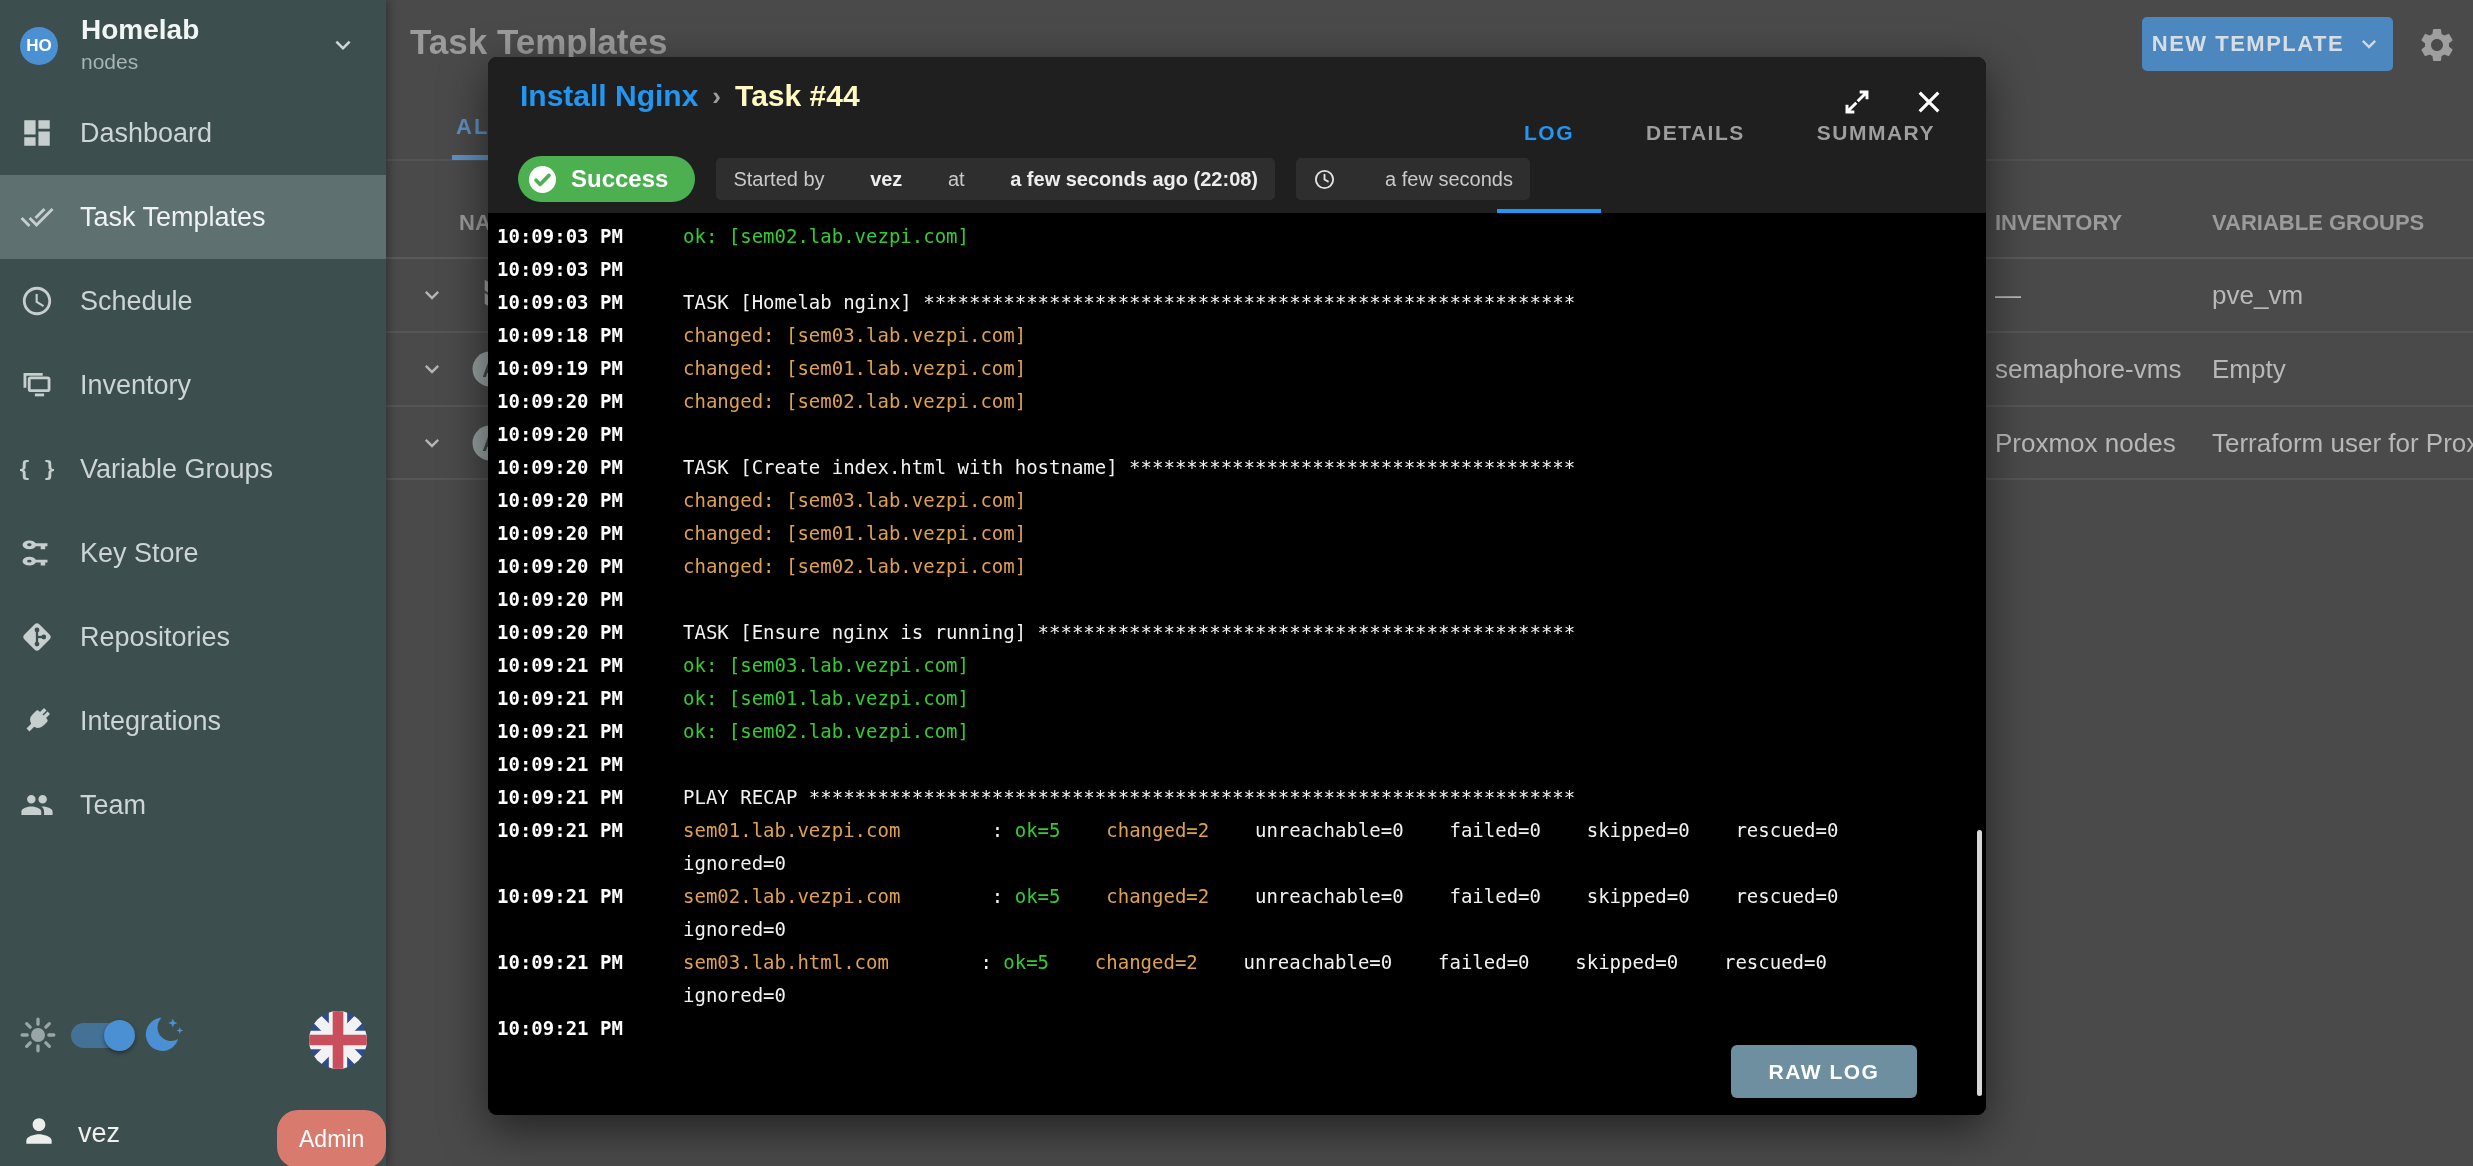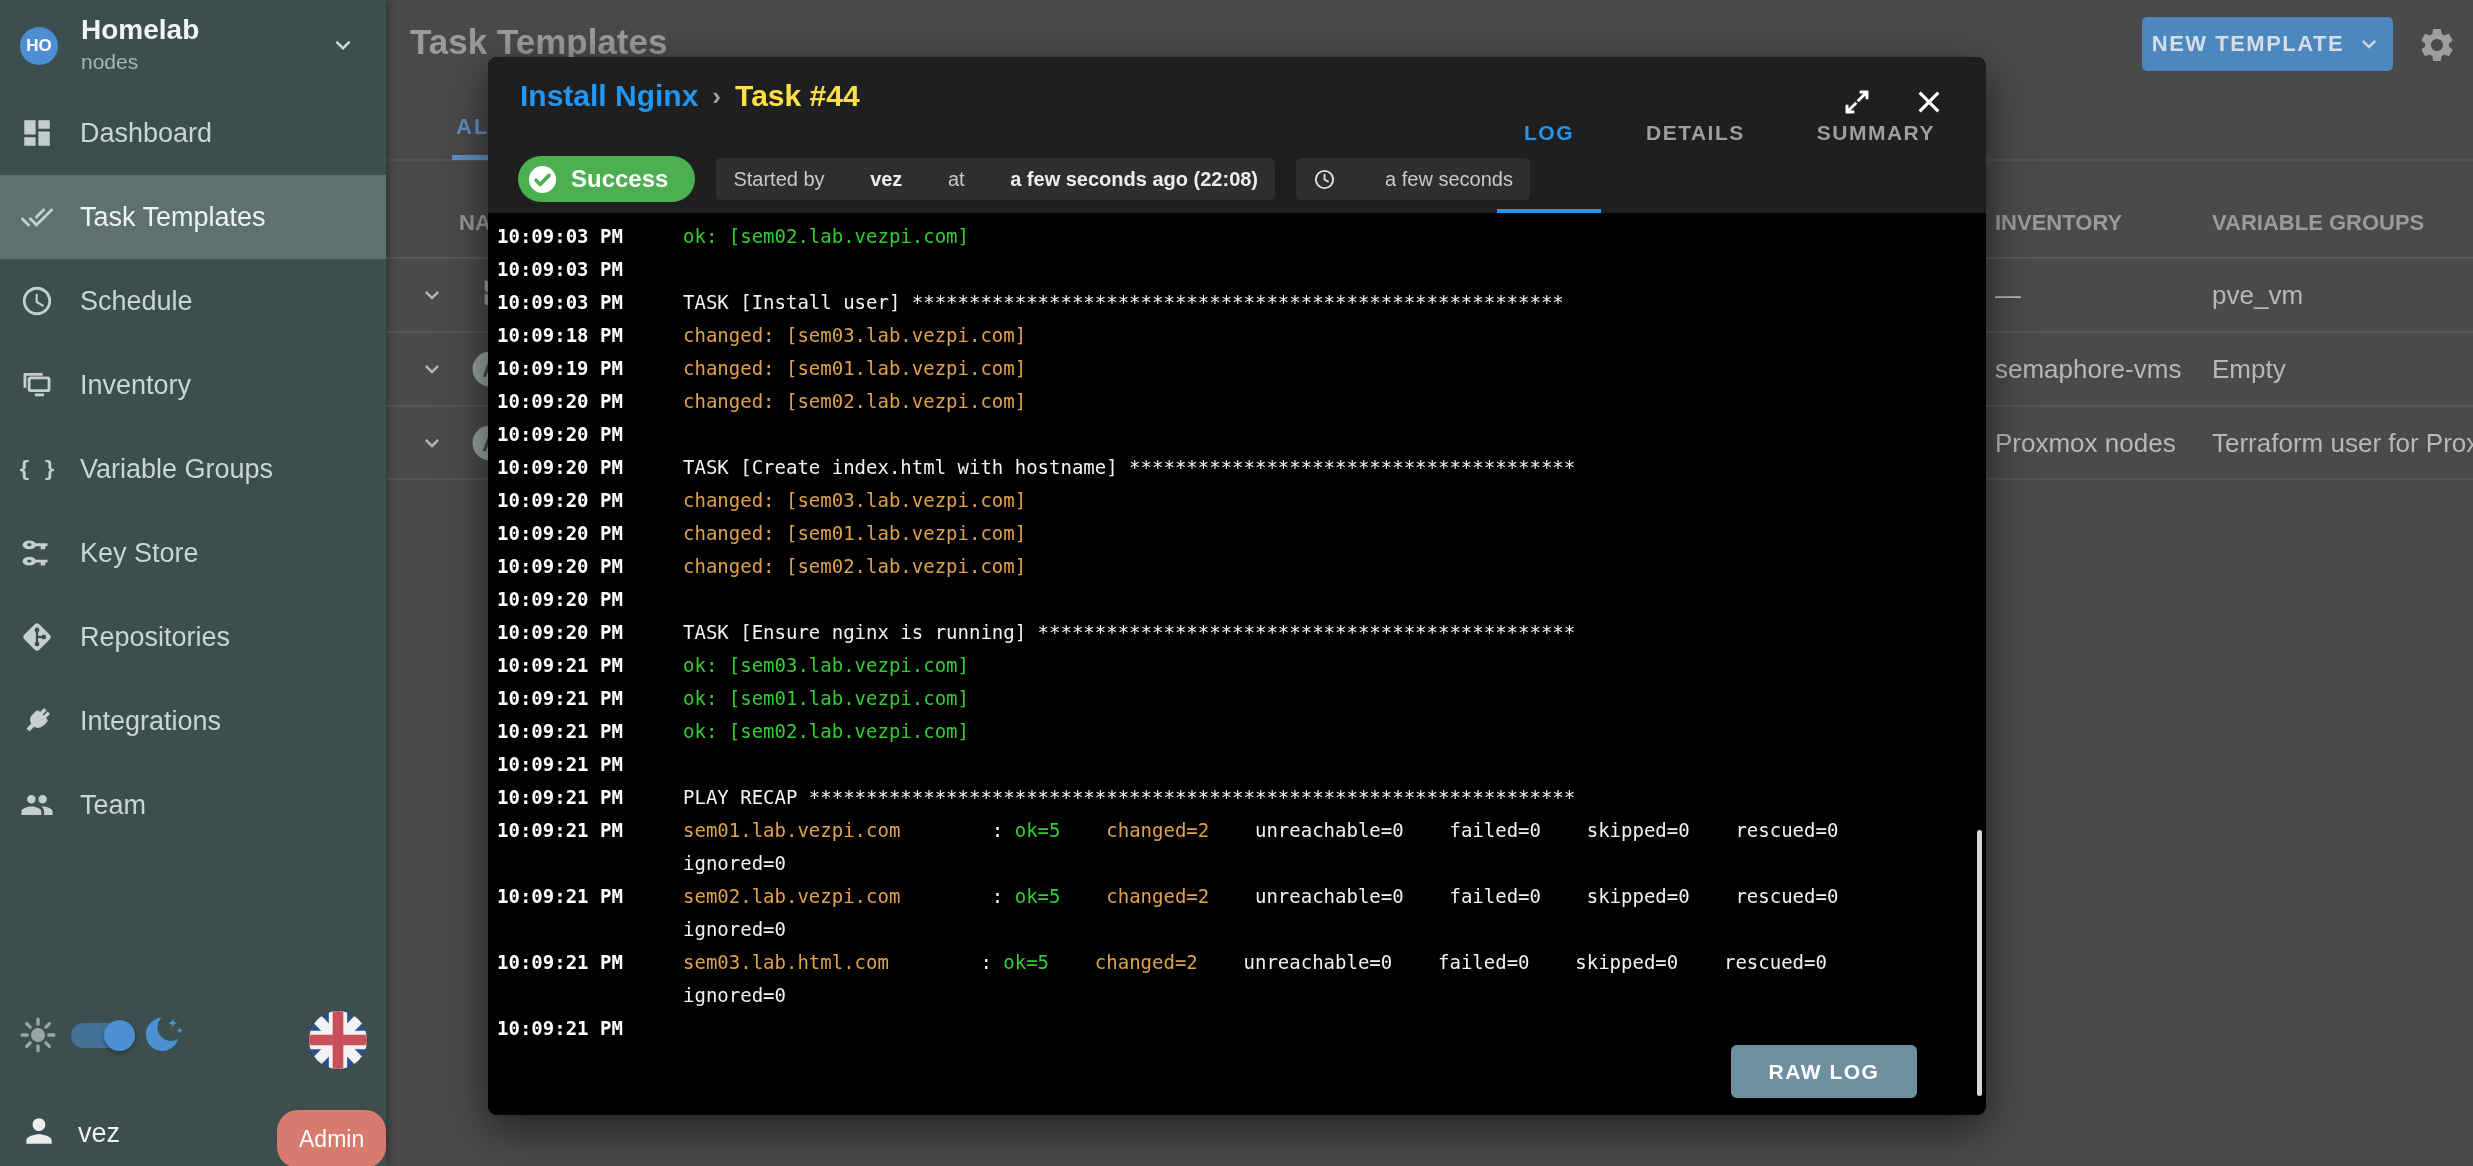--- a/index.html
+++ b/index.html
@@ -56,21 +56,21 @@
   .badge{position:absolute;left:277px;top:10px;height:42px;border-radius:21px;background:var(--admin-badge,#d97a6e);
          color:#fff;font-size:23px;display:flex;align-items:center;padding:8px 22px;}
 
   
   .modal{position:absolute;left:488px;top:57px;width:1498px;height:1058px;border-radius:9px;overflow:hidden;
          background:#000;box-shadow:0 14px 45px rgba(0,0,0,.55);z-index:3;}
   .mhead{position:absolute;left:0;top:0;right:0;height:156px;background:#1f1f1f;}
   .crumb{position:absolute;left:32px;top:22px;display:flex;align-items:center;gap:14px;font-size:30px;font-weight:bold;}
   .crumb-template{color:var(--accent-blue,#2196f3);text-decoration:none;cursor:pointer;}
   .crumb-sep{color:#9e9e9e;font-size:26px;}
-  .crumb-task{color:#fde047;}
+  .crumb-task{color:#fef9c3;}
   .mbtn{position:absolute;top:24px;width:42px;height:42px;color:#fff;background:none;border:none;padding:5px;cursor:pointer;}
   .expand{left:1348px;} .mclose{left:1420px;}
   .statusrow{position:absolute;left:30px;top:99px;height:46px;display:flex;align-items:center;gap:21px;}
   .pill{height:46px;border-radius:23px;background:var(--success-green,#4caf50);color:#fff;display:flex;
         align-items:center;gap:13px;padding:0 27px 0 9px;font-size:24px;font-weight:bold;}
   .pill .icon{width:31px;height:31px;}
   .chip{height:42px;border-radius:5px;background:#2e2e2e;color:#c9c9c9;display:flex;align-items:center;
         padding:0 17px;font-size:20px;white-space:pre;gap:40px;}
   .chip b{color:#ededed;}
   .chip .clock{width:23px;height:23px;margin-right:9px;color:#e0e0e0;}
@@ -379,21 +379,21 @@
           <div class="log-row">
             <span class="lts">10:09:03 PM</span>
             <span class="lmsg"><span class="c-g">ok: [sem02.lab.vezpi.com]</span></span>
           </div>
           <div class="log-row">
             <span class="lts">10:09:03 PM</span>
             <span class="lmsg"></span>
           </div>
           <div class="log-row">
             <span class="lts">10:09:03 PM</span>
-            <span class="lmsg"><span class="c-w">TASK [Install user] *********************************************************</span></span>
+            <span class="lmsg"><span class="c-w">TASK [Homelab nginx] *********************************************************</span></span>
           </div>
           <div class="log-row">
             <span class="lts">10:09:18 PM</span>
             <span class="lmsg"><span class="c-o">changed: [sem03.lab.vezpi.com]</span></span>
           </div>
           <div class="log-row">
             <span class="lts">10:09:19 PM</span>
             <span class="lmsg"><span class="c-o">changed: [sem01.lab.vezpi.com]</span></span>
           </div>
           <div class="log-row">

